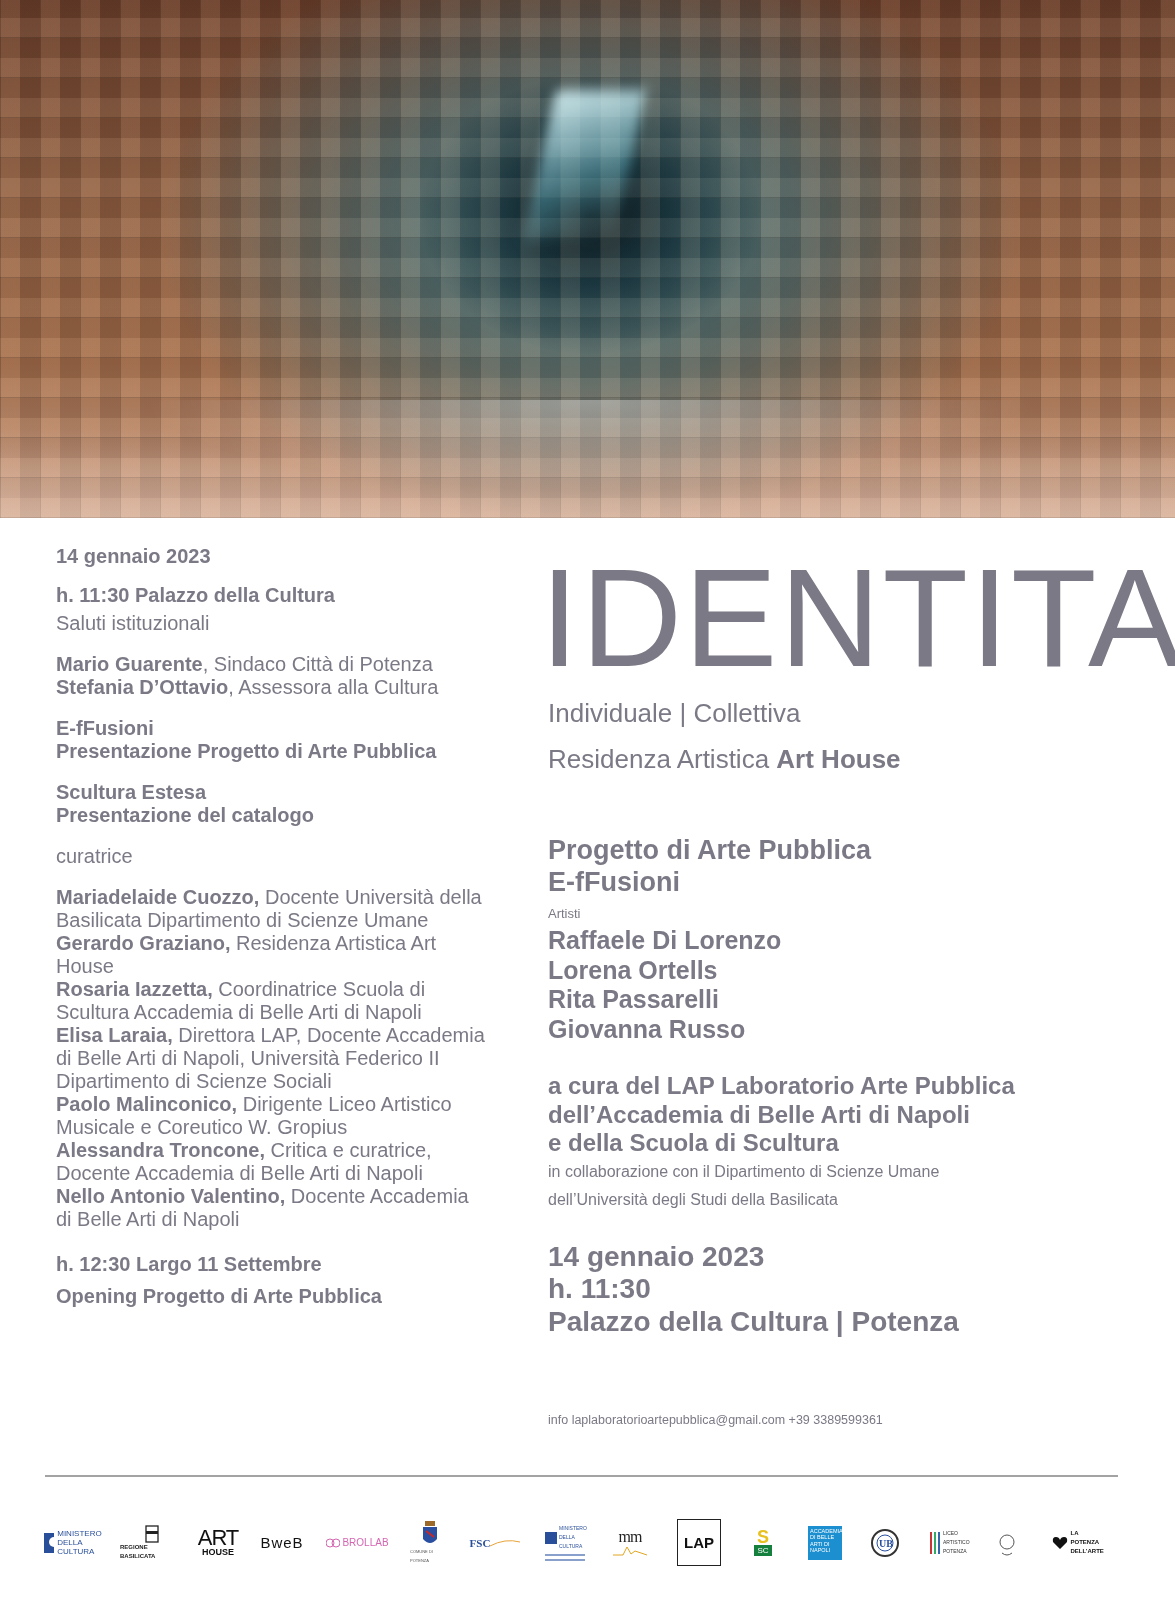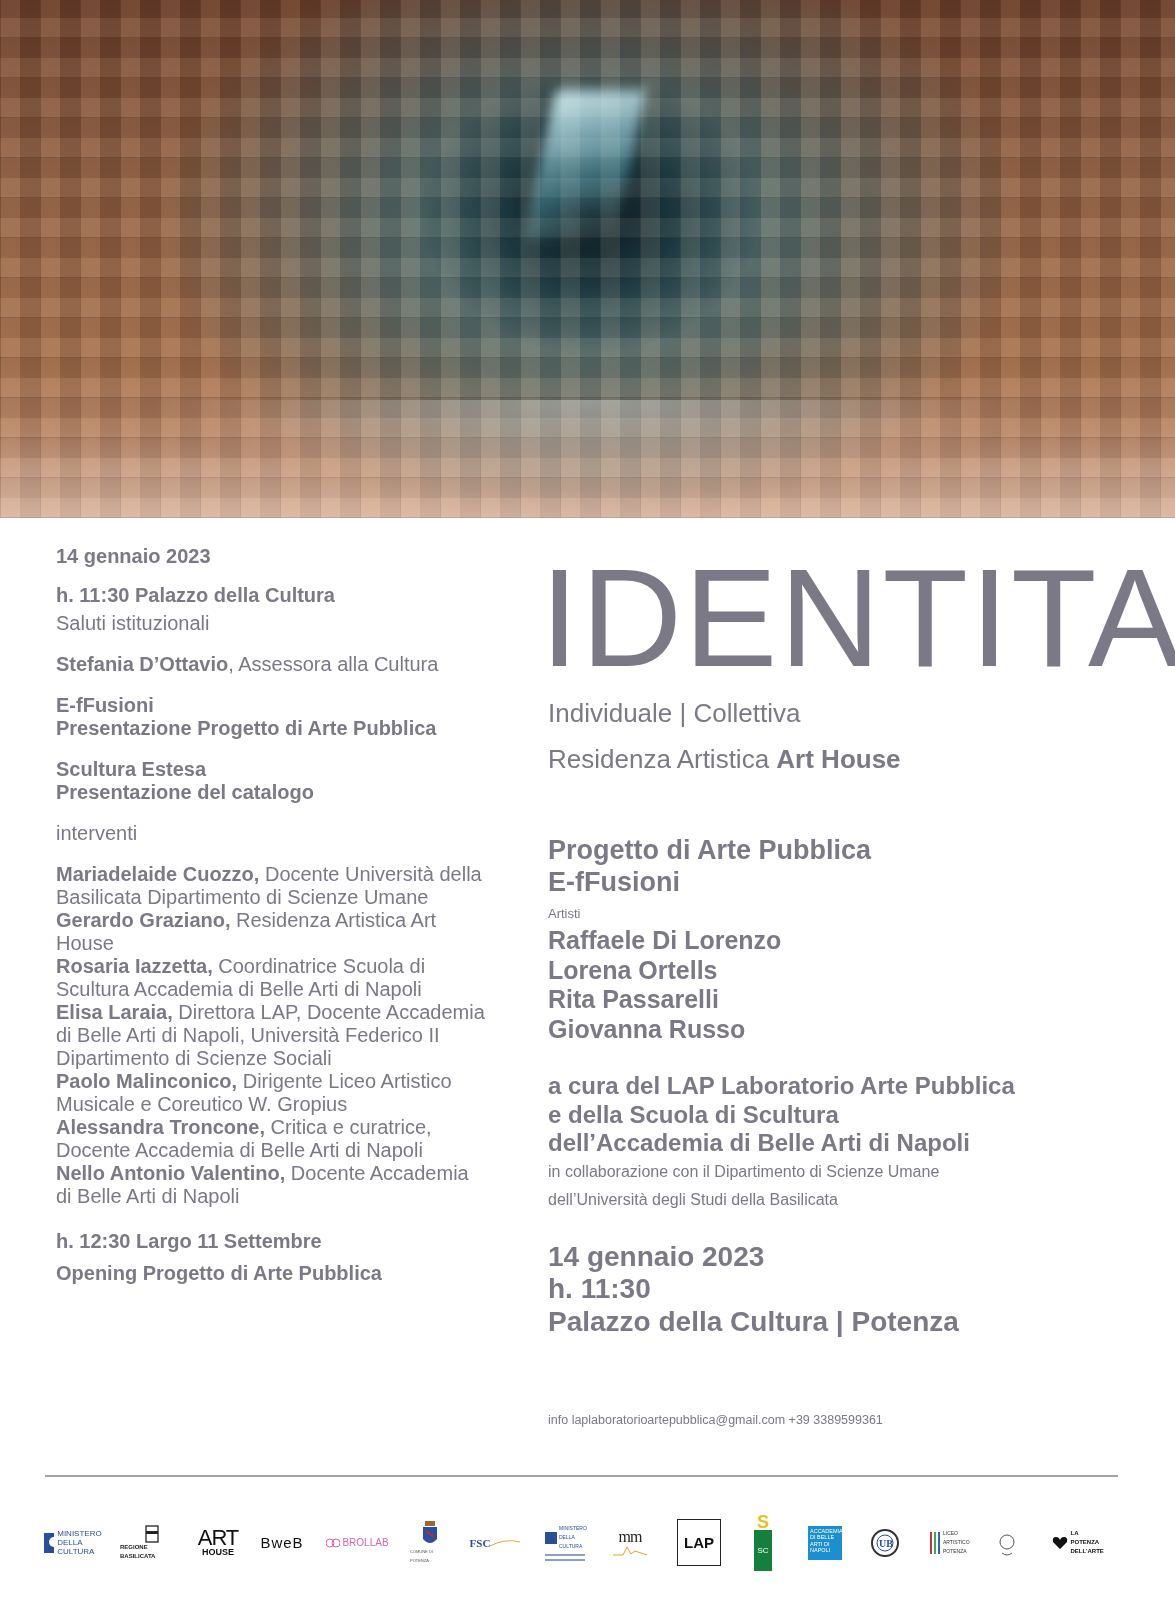--- a/index.html
+++ b/index.html
@@ -73,32 +73,33 @@
   <div class="fade"></div>
 </div>
 
 <div class="left">
   <div class="date">14 gennaio 2023</div>
 
   <div class="blk b" style="margin-bottom:5px;">h. 11:30 Palazzo della Cultura</div>
   <div class="blk">Saluti istituzionali</div>
   <div class="gap"></div>
 
+  <div class="blk"><span class="b">Mario Guarente</span><span>, Sindaco Città di Potenza</span></div>
   <div class="blk"><span class="b">Stefania D’Ottavio</span><span>, Assessora alla Cultura</span></div>
   <div class="gap"></div>
 
   <div class="blk b">E-fFusioni</div>
   <div class="blk b">Presentazione Progetto di Arte Pubblica</div>
   <div class="gap"></div>
 
   <div class="blk b">Scultura Estesa</div>
   <div class="blk b">Presentazione del catalogo</div>
   <div class="gap"></div>
 
-  <div class="blk">interventi</div>
+  <div class="blk">curatrice</div>
   <div class="gap"></div>
 
   <div class="blk"><span class="b">Mariadelaide Cuozzo,</span><span> Docente Università della Basilicata Dipartimento di Scienze Umane</span></div>
   <div class="blk"><span class="b">Gerardo Graziano,</span><span> Residenza Artistica Art House</span></div>
   <div class="blk"><span class="b">Rosaria Iazzetta,</span><span> Coordinatrice Scuola di Scultura Accademia di Belle Arti di Napoli</span></div>
   <div class="blk"><span class="b">Elisa Laraia,</span><span> Direttora LAP, Docente Accademia di Belle Arti di Napoli, Università Federico II Dipartimento di Scienze Sociali</span></div>
   <div class="blk"><span class="b">Paolo Malinconico,</span><span> Dirigente Liceo Artistico Musicale e Coreutico W. Gropius</span></div>
   <div class="blk"><span class="b">Alessandra Troncone,</span><span> Critica e curatrice, Docente Accademia di Belle Arti di Napoli</span></div>
   <div class="blk"><span class="b">Nello Antonio Valentino,</span><span> Docente Accademia di Belle Arti di Napoli</span></div>
   <div class="gap" style="height:22px;"></div>
@@ -114,22 +115,22 @@
 
   <div class="proj">Progetto di Arte Pubblica</div>
   <div class="proj" style="margin-top:0;">E-fFusioni</div>
   <div class="artisti-lbl">Artisti</div>
   <div class="artist">Raffaele Di Lorenzo</div>
   <div class="artist">Lorena Ortells</div>
   <div class="artist">Rita Passarelli</div>
   <div class="artist">Giovanna Russo</div>
 
   <div class="cura">a cura del LAP Laboratorio Arte Pubblica</div>
+  <div class="cura" style="margin-top:0;">dell’Accademia di Belle Arti di Napoli</div>
   <div class="cura" style="margin-top:0;">e della Scuola di Scultura</div>
-  <div class="cura" style="margin-top:0;">dell’Accademia di Belle Arti di Napoli</div>
   <div class="collab">in collaborazione con il  Dipartimento di Scienze Umane</div>
   <div class="collab">dell’Università degli Studi della Basilicata</div>
 
   <div class="when">14 gennaio 2023</div>
   <div class="when" style="margin-top:0;">h. 11:30</div>
   <div class="when" style="margin-top:0;">Palazzo della Cultura | Potenza</div>
 </div>
 
 <div class="info">info laplaboratorioartepubblica@gmail.com +39 3389599361</div>
 
@@ -190,21 +191,21 @@
     <span style="font-size:16px;line-height:16px;color:#222;letter-spacing:-1px;">mm</span>
     <svg width="34" height="12">
         <path d="M0 10 L10 10 L14 2 L18 9 L22 6 L34 10" stroke="#e0a620" fill="none"></path>
       </svg>
   </div>
   <div class="logo" style="left:636px;width:46px;">
     <div style="border:1.5px solid #222;padding:14px 6px;font-weight:bold;font-size:15px;color:#111;line-height:17px;">LAP</div>
   </div>
   <div class="logo" style="left:712px;width:22px;flex-direction:column;">
     <span style="font-size:18px;line-height:16px;color:#e8c020;font-weight:bold;">S</span>
-    <span style="background:#15803d;color:#fff;font-size:8px;padding:16px 3px;text-align:center;">SC</span>
+    <span style="background:#15803d;color:#fff;font-size:8px;padding:1px 3px;text-align:center;">SC</span>
   </div>
   <div class="logo" style="left:768px;width:34px;">
     <div style="background:#1b8fd0;color:#fff;font-size:5.5px;line-height:6.5px;padding:2px;width:34px;height:34px;overflow:hidden;">ACCADEMIA DI BELLE ARTI DI NAPOLI</div>
   </div>
   <div class="logo" style="left:828px;width:34px;">
     <svg width="30" height="30">
         <circle cx="15" cy="15" r="13" fill="none" stroke="#333" stroke-width="2"></circle>
         <circle cx="15" cy="15" r="8" fill="#fff" stroke="#2a4fa0"></circle>
         <text x="9" y="19" font-size="10" font-weight="bold" fill="#2a4fa0" font-family="Liberation Serif, serif">UB</text>
       </svg>

